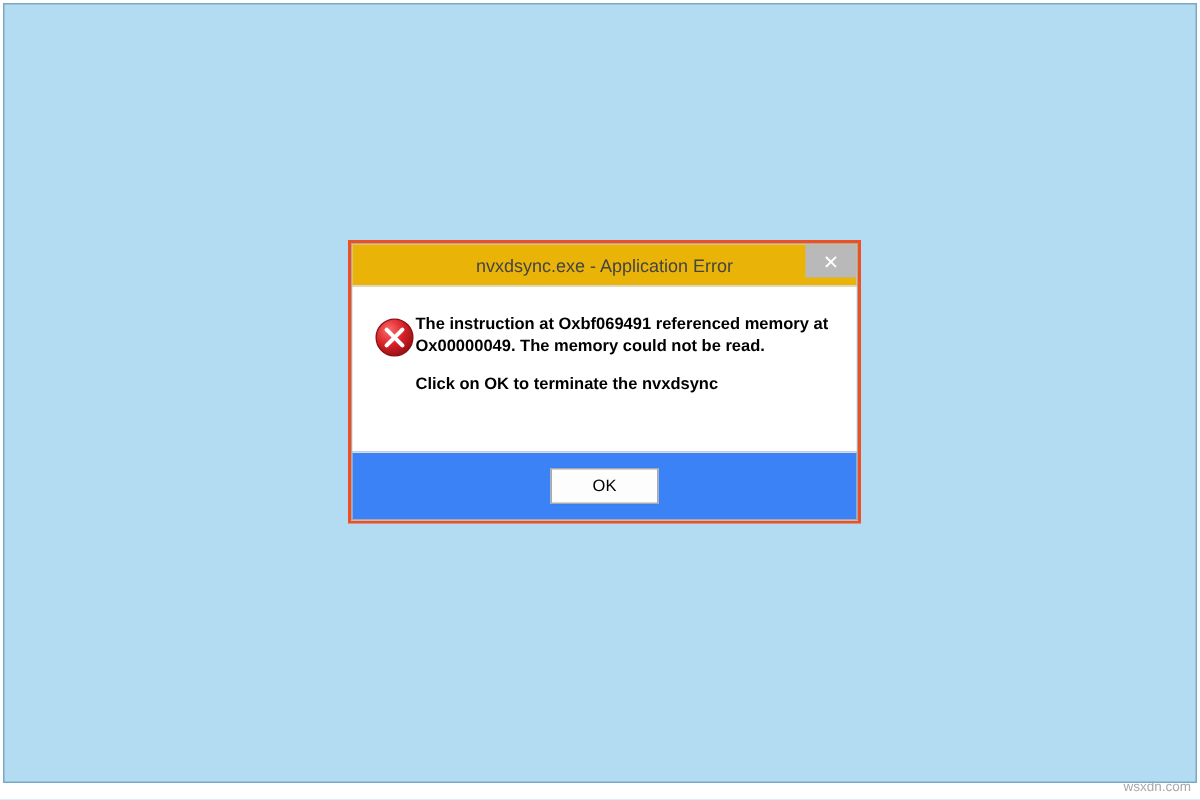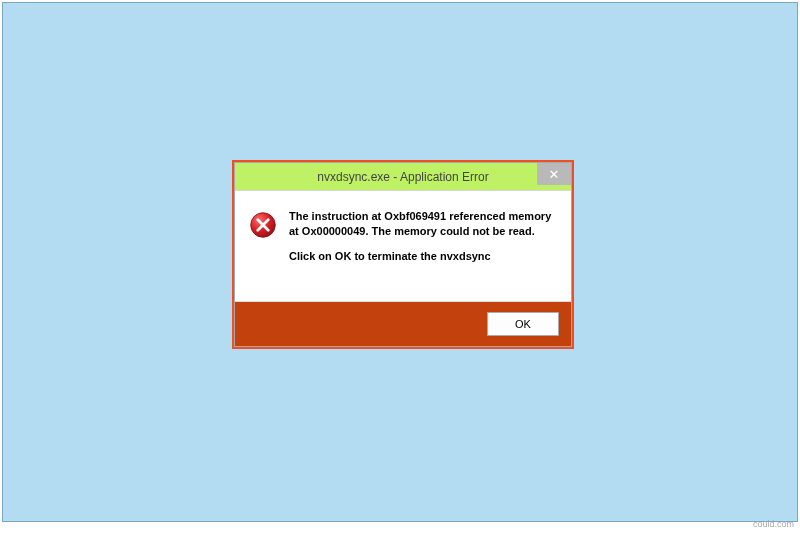--- a/index.html
+++ b/index.html
@@ -31,21 +31,21 @@
       border: 2px solid #f04e23;
       background: #fff;
     }
     .dialog {
       width: 100%;
       background: #fff;
       border: 1px solid #a8a8a8;
     }
     .titlebar {
       height: 28px;
-      background: #bef264;
+      background: #eab308;
       display: flex;
       align-items: center;
       position: relative;
       border-bottom: 1px solid #d8d8d8;
     }
     .titlebar-title {
       flex: 1;
       text-align: center;
       font-size: 12px;
       color: #444;
@@ -65,21 +65,20 @@
       font-size: 13px;
       font-family: Arial, sans-serif;
       line-height: 1;
       cursor: pointer;
     }
     .content {
       background: #fff;
       padding: 18px 14px 10px 14px;
       display: flex;
       align-items: flex-start;
-      gap: 12px;
       min-height: 110px;
     }
     .error-icon {
       width: 28px;
       height: 28px;
       flex-shrink: 0;
       margin-top: 2px;
     }
     .error-icon svg {
       width: 100%;
@@ -91,25 +90,25 @@
       color: #000;
       line-height: 1.35;
     }
     .msg p {
       margin-bottom: 10px;
     }
     .msg .bold {
       font-weight: 600;
     }
     .footer {
-      background: #c2410c;
+      background: #3b82f6;
       border-top: 1px solid #dcdcdc;
       padding: 10px 12px;
       display: flex;
-      justify-content: flex-end;
+      justify-content: center;
     }
     .ok-btn {
       min-width: 72px;
       height: 24px;
       background: #fdfdfd;
       border: 1px solid #aaa;
       font-size: 11px;
       color: #000;
       display: flex;
       align-items: center;
@@ -163,13 +162,13 @@
 
     <div class="footer">
       <div class="ok-btn">
         <span>OK</span>
       </div>
     </div>
 
   </div>
 </div>
 
-<div class="watermark">could.com</div>
+<div class="watermark">wsxdn.com</div>
 
 </body></html>

